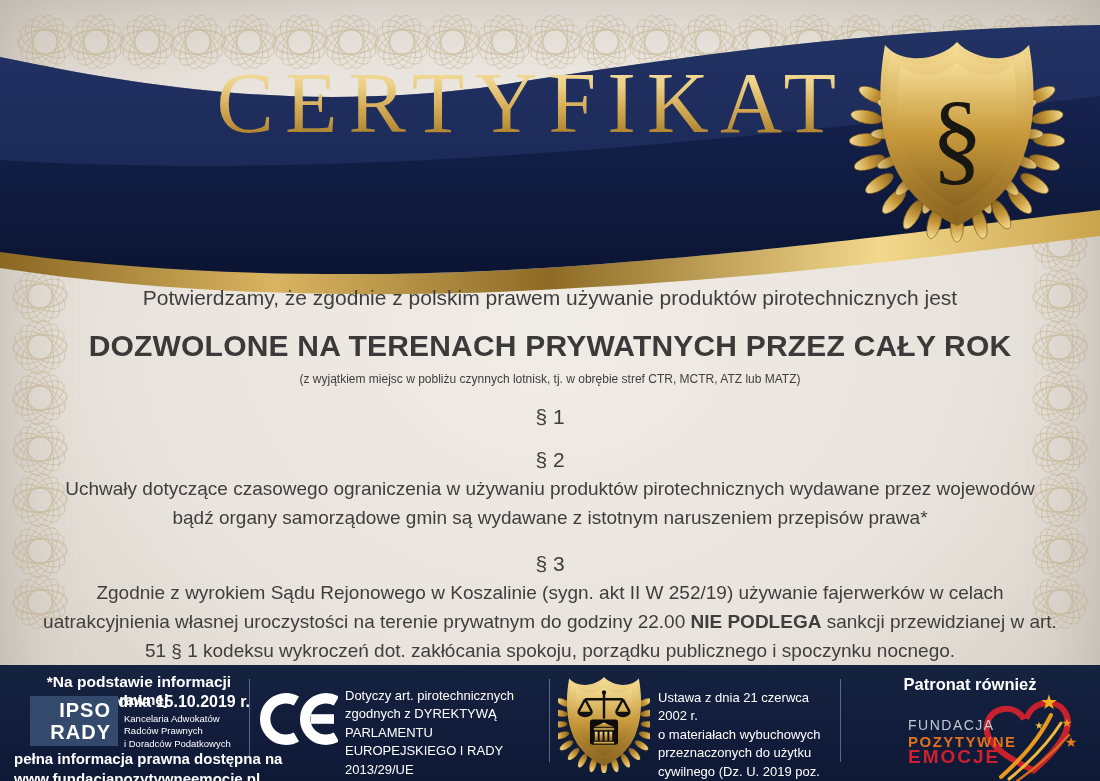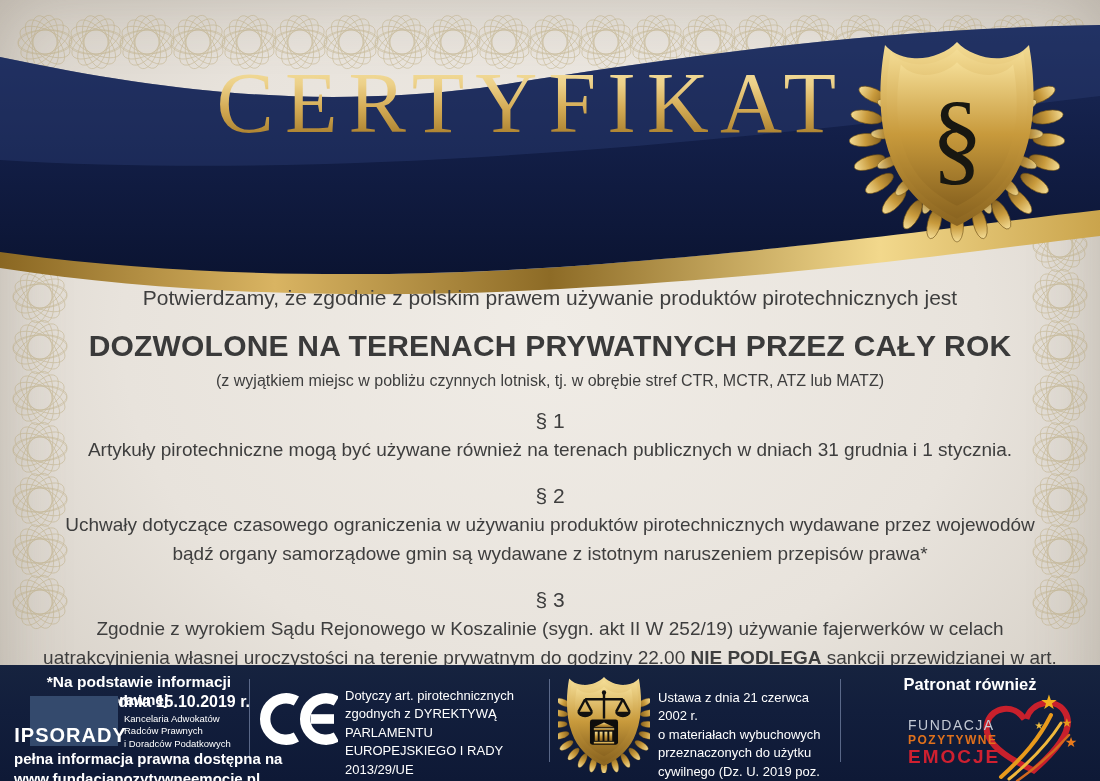--- a/index.html
+++ b/index.html
@@ -21,47 +21,47 @@
   }
   .subtitle{
     position:absolute;left:50px;top:178px;width:795px;text-align:center;
     font-size:25px;font-weight:bold;letter-spacing:.5px;color:#d2a74c;white-space:nowrap;
     text-shadow:0 1px 2px rgba(0,0,10,.75), 0 0 1px rgba(0,0,10,.6);
   }
   
   .content{position:absolute;left:0;top:280px;width:100%;text-align:center;color:#3e3e3e;}
   .intro{font-size:21px;margin:6px auto 0;width:1010px;}
   .headline{font-size:30px;font-weight:bold;margin:19px auto 0;width:1010px;letter-spacing:.2px;color:#3a3a3a;}
-  .exception{font-size:16px;margin:9px auto 17px;width:1010px;}
+  .exception{font-size:12px;margin:9px auto 17px;width:1010px;}
   .par-label{font-size:21px;margin:19px auto 0;}
   .par-text{font-size:19px;line-height:1.52;margin:3px auto 0;width:1014px;}
   .legal-status{font-size:15px;color:#a09a91;text-align:right;padding-right:64px;margin-top:5px;}
   
   .footer{
     position:absolute;left:0;top:665px;width:1100px;height:116px;color:#fff;
     background:linear-gradient(180deg,#16233f 0%,#121e3c 40%,#0e1936 100%);
   }
   .fdiv{position:absolute;top:14px;width:1px;height:83px;background:rgba(150,165,200,.55);}
   .f-abs{position:absolute;}
   .legal1{left:28px;top:8px;width:222px;text-align:center;font-weight:bold;font-size:15.5px;}
   .legal2{left:28px;top:28px;width:222px;text-align:right;font-weight:bold;font-size:16px;}
   .ipso-box{
     left:30px;top:31px;width:88px;height:50px;background:#344a6d;
-    display:flex;justify-content:center;align-items:flex-end;
+    display:flex;flex-direction:column;justify-content:center;align-items:flex-end;
     padding-right:7px;box-sizing:border-box;
     font-weight:bold;font-size:20px;letter-spacing:1px;line-height:1.12;
   }
   .kancelaria{left:124px;top:48px;width:128px;font-size:9.5px;line-height:1.3;}
   .fullinfo{left:14px;top:84px;font-size:15px;line-height:1.3;font-weight:bold;}
   .ce-text{left:345px;top:22px;width:202px;font-size:13px;line-height:1.42;}
   .act-text{left:658px;top:24px;width:178px;font-size:13px;line-height:1.42;}
   .patronat{left:845px;top:10px;width:250px;text-align:center;font-weight:bold;font-size:16.5px;}
   .fpe{left:908px;top:32px;width:175px;height:82px;}
   .fpe-l1{position:absolute;left:0;top:20px;font-size:14px;letter-spacing:1.5px;color:#c3c9d4;}
-  .fpe-l2{position:absolute;left:0;top:36px;font-size:12px;font-weight:bold;letter-spacing:1.5px;color:#e0711c;}
+  .fpe-l2{position:absolute;left:0;top:36px;font-size:15px;font-weight:bold;letter-spacing:1.5px;color:#e0711c;}
   .fpe-l3{position:absolute;left:0;top:49px;font-size:19px;font-weight:bold;letter-spacing:2px;color:#cf2030;}
 </style>
 </head>
 <body>
 
 <div class="page">
 
   <svg class="layer" width="1100" height="781" aria-hidden="true">
     <defs>
       <g id="sp" fill="none" stroke="#b5a372" stroke-width="0.7">
@@ -201,21 +201,20 @@
   </svg>
 
   <div class="title">CERTYFIKAT</div>
 
   <div class="content">
     <div class="intro">Potwierdzamy, że zgodnie z polskim prawem używanie produktów pirotechnicznych jest</div>
     <div class="headline">DOZWOLONE NA TERENACH PRYWATNYCH PRZEZ CAŁY ROK</div>
     <div class="exception">(z wyjątkiem miejsc w pobliżu czynnych lotnisk, tj. w obrębie stref CTR, MCTR, ATZ lub MATZ)</div>
 
     <div class="par-label">§ 1</div>
-    <div class="par-text">Artykuły pirotechniczne mogą być używane również na terenach publicznych w dniach 31 grudnia i 1 stycznia.</div>
 
     <div class="par-label">§ 2</div>
     <div class="par-text">Uchwały dotyczące czasowego ograniczenia w używaniu produktów pirotechnicznych wydawane przez wojewodów bądź organy samorządowe gmin są wydawane z istotnym naruszeniem przepisów prawa*</div>
 
     <div class="par-label">§ 3</div>
     <div class="par-text"><span>Zgodnie z wyrokiem Sądu Rejonowego w Koszalinie (sygn. akt II W 252/19) używanie fajerwerków w celach uatrakcyjnienia własnej uroczystości na terenie prywatnym do godziny 22.00 </span><b>NIE PODLEGA</b><span> sankcji przewidzianej w art. 51 § 1 kodeksu wykroczeń dot. zakłócania spokoju, porządku publicznego i spoczynku nocnego.</span></div>
 
     <div class="legal-status">Stan prawny na dzień 30.10.2019</div>
   </div>
 

